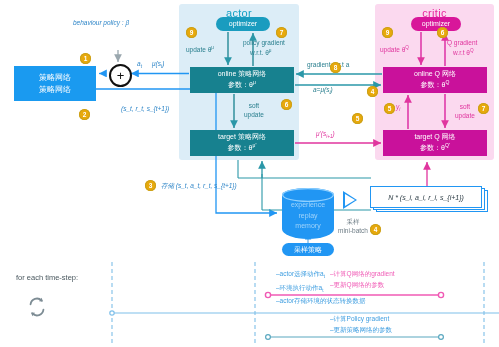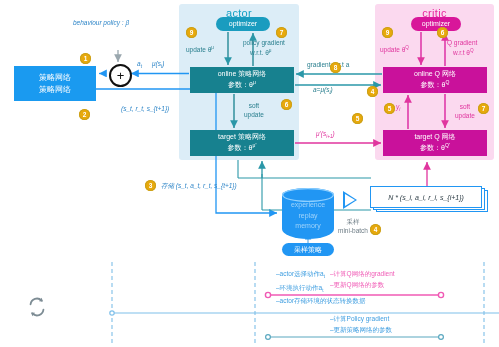--- a/index.html
+++ b/index.html
@@ -308,20 +308,21 @@
   <div class="badge" style="left:281px;top:99px;">6</div>
   <div class="badge" style="left:367px;top:86px;">4</div>
   <div class="badge" style="left:352px;top:113px;">5</div>
   <div class="badge" style="left:382px;top:27px;">9</div>
   <div class="badge" style="left:437px;top:27px;">6</div>
   <div class="badge" style="left:384px;top:103px;">5</div>
   <div class="badge" style="left:478px;top:103px;">7</div>
   <div class="badge" style="left:370px;top:224px;">4</div>
 
   <div class="loop-text">
+    <div style="margin-left:8px;">for each time-step:</div>
   </div>
 
   <svg class="loop-icon" viewBox="0 0 24 24">
     <path d="M5,9 A7,7 0 0 1 17,5" fill="none" stroke="#7d8c94" stroke-width="2" stroke-linecap="round"></path>
     <path d="M17,2 L18.5,6 L14.2,5.6 z" fill="#7d8c94"></path>
     <path d="M19,15 A7,7 0 0 1 7,19" fill="none" stroke="#7d8c94" stroke-width="2" stroke-linecap="round"></path>
     <path d="M7,22 L5.5,18 L9.8,18.4 z" fill="#7d8c94"></path>
   </svg>
 
   <div class="seq-note note-blue" style="left:276px;top:268px;">

